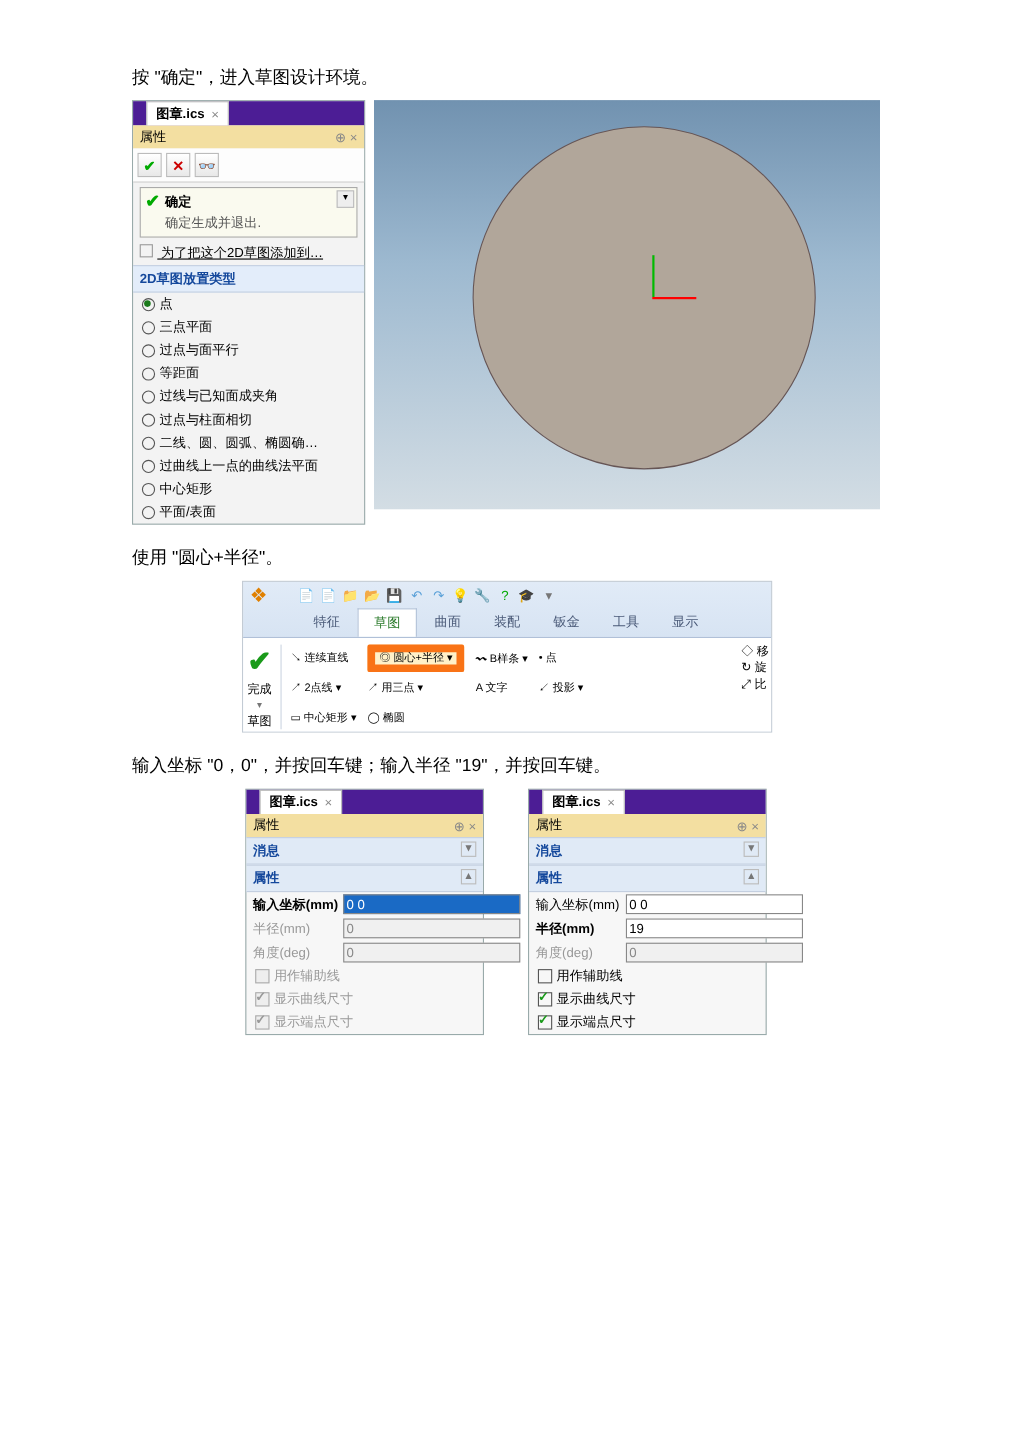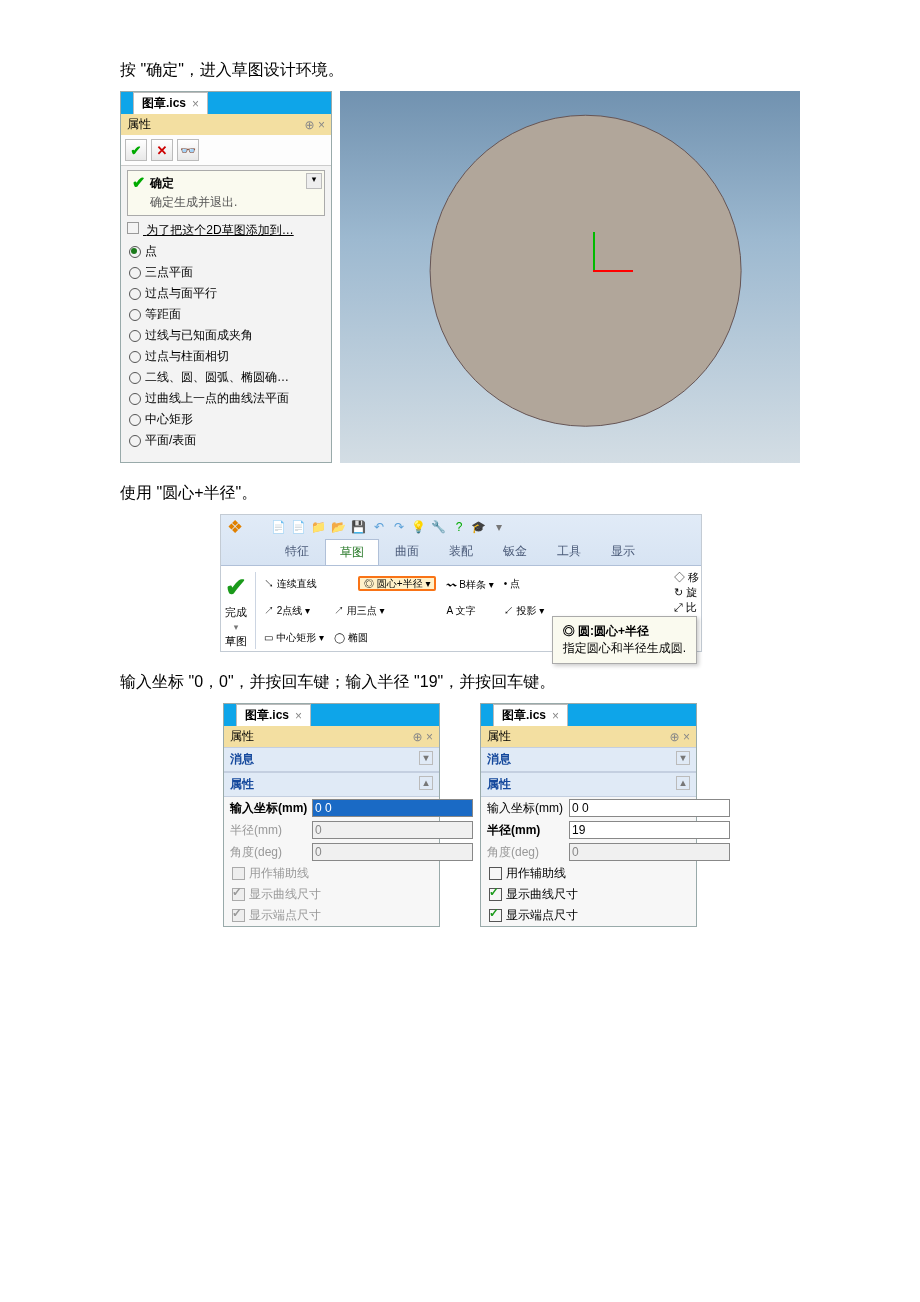--- a/index.html
+++ b/index.html
@@ -18,21 +18,21 @@
     display: flex;
     gap: 8px;
     margin-bottom: 10px;
   }
   .panel1 {
     width: 210px;
     border: 1px solid #9aa;
     background: #f3f3f3;
   }
   .tab-row {
-    background: #0ea5e9;
+    background: #4c1d95;
     display: flex;
     align-items: center;
     height: 22px;
   }
   .tab {
     background: #fff;
     border: 1px solid #bbb;
     border-bottom: none;
     padding: 2px 8px;
     margin-left: 12px;
@@ -147,21 +147,21 @@
   .rtab { padding: 4px 14px; color: #4a5a78; }
   .rtab.active { background: #fff; border: 1px solid #b0c0d8; border-bottom: none; color:#2a7a2a; }
   .ribbon-body {
     background:#fff; border-top:1px solid #b0c0d8;
     display:flex; padding: 6px 4px 2px 4px; gap: 8px;
     position: relative;
   }
   .ribbon-col { display:flex; flex-direction:column; align-items:center; gap:2px; font-size:11px; }
   .ribbon-grid { display:grid; grid-template-columns: auto auto auto auto; gap: 4px 10px; align-items:center; font-size:10px; }
   .ribbon-grid > div { white-space: nowrap; }
-  .hl { background:#fff1c9; border:2px solid #f97316; padding:0 4px; border-radius:2px;margin-left:24px; }
+  .hl { background:#fff1c9; border:7px solid #f97316; padding:0 4px; border-radius:2px; }
   .big-check {
     font-size: 26px; color: #1a9a1a; font-weight:bold;
   }
   .tooltip2 {
     position:absolute; right: 4px; top: 50px;
     background:#fafaef; border:1px solid #aaa;
     padding: 6px 10px;
     box-shadow: 2px 2px 4px rgba(0,0,0,.2);
     z-index: 5;
   }
@@ -225,20 +225,21 @@
     <div class="tooltip1">
       <span class="check">✔</span>
       <div class="ttl">确定</div>
       <div class="sub">确定生成并退出.</div>
       <div class="dropdown-arrow">▾</div>
     </div>
     <div class="sect-line">
       <span style="border:1px solid #999; width:10px; height:10px; display:inline-block; margin-right:4px;"></span>
       <span>为了把这个2D草图添加到…</span>
     </div>
+    <div class="sect-title">2D草图放置类型</div>
     <div class="radio-row">
         <span class="radio sel"></span>
         <span>点</span>
       </div>
     <div class="radio-row">
         <span class="radio"></span>
         <span>三点平面</span>
       </div>
     <div class="radio-row">
         <span class="radio"></span>
@@ -331,24 +332,20 @@
       <div>▭ <span>中心矩形</span> ▾</div>
       <div>◯ <span>椭圆</span></div>
       <div></div>
         <div></div>
     </div>
     <div style="position:absolute; right:2px; top:4px; font-size:11px;">
       <div>◇ <span>移</span></div>
       <div>↻ <span>旋</span></div>
       <div>⤢ <span>比</span></div>
     </div>
-    <div class="tooltip2">
-      <div style="font-weight:bold;">◎ <span>圆:圆心+半径</span></div>
-      <div>指定圆心和半径生成圆.</div>
-    </div>
   </div>
 </div>
 
 <div class="para">输入坐标 "0，0"，并按回车键；输入半径 "19"，并按回车键。</div>
 
 <div class="fig34">
 
   <div class="panel-sm">
     <div class="tab-row">
         <div class="tab">

